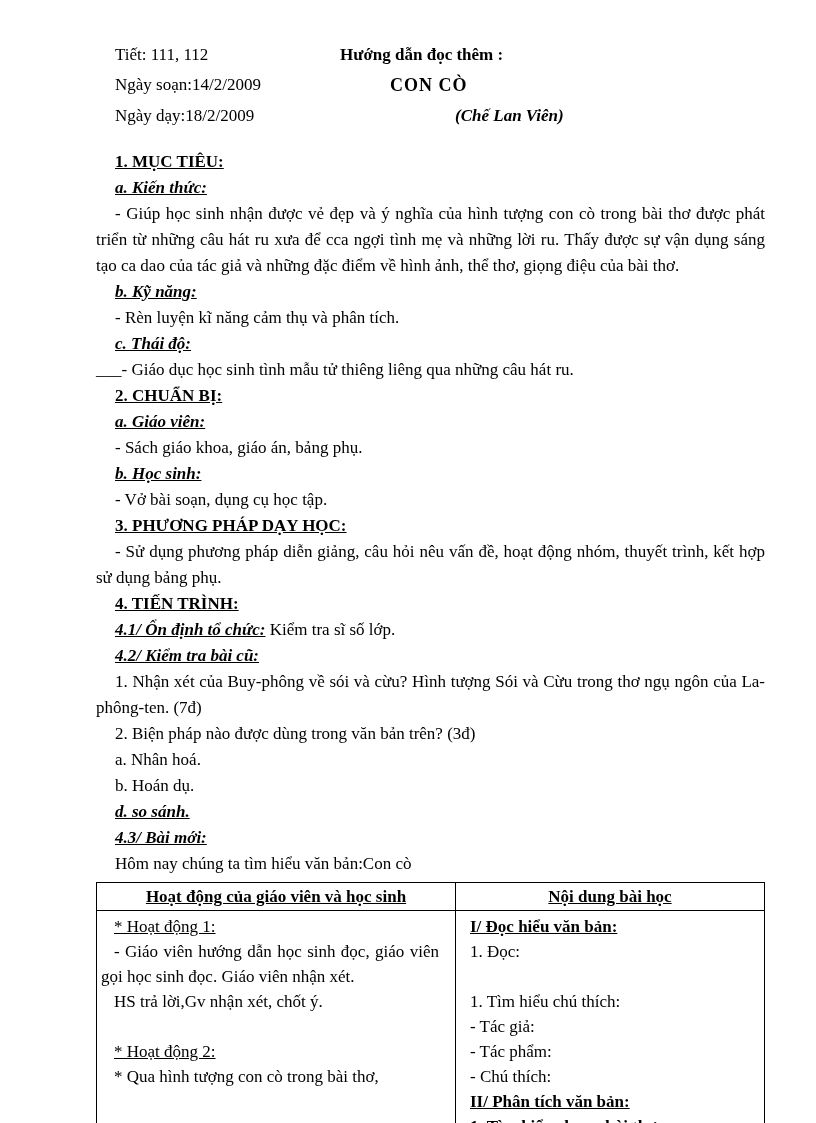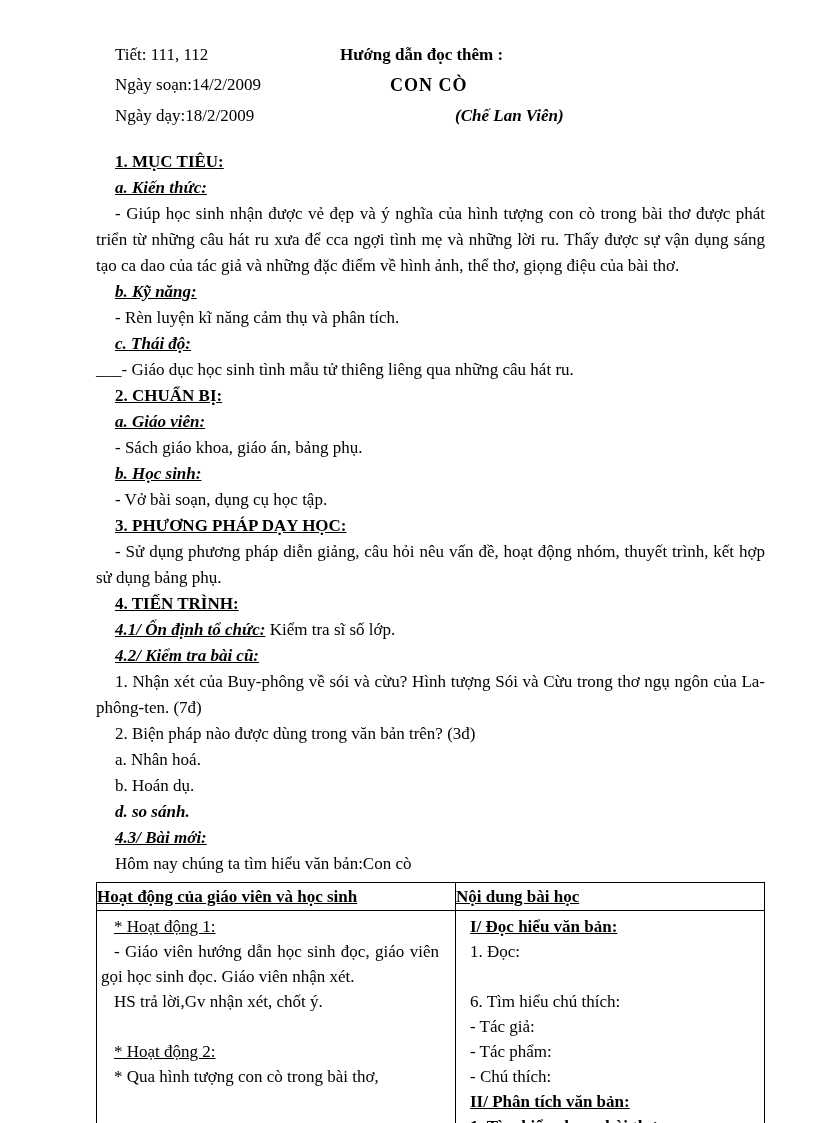--- a/index.html
+++ b/index.html
@@ -8,41 +8,41 @@
   .page {
     width:816px; height:1123px; background:#fff; color:#000000;
     font-family:"Liberation Serif","DejaVu Serif",serif;
     font-size:17px; padding:40px 51px 16px 96px; overflow:hidden;
   }
   
   .h-row { display:flex; line-height:30px; }
   .h-left { width:244px; padding-left:19px; flex:0 0 244px; }
   .h-right { flex:1; }
   .bold { font-weight:bold; }
-  .bi { font-weight:bold; font-style:italic; }
+  .bi { font-weight:bold; font-style:italic;text-decoration:underline; }
   .u { text-decoration:underline; }
   .doc-title { font-weight:bold; font-size:18px; letter-spacing:1px; margin-left:50px; }
   .author { font-weight:bold; font-style:italic; margin-left:115px; }
   .header { margin-bottom:18px; }
   
   .line { line-height:26px; min-height:26px; }
   .indent { padding-left:19px; }
   .para { line-height:26px; text-align:justify; text-indent:19px; }
   
   .options-row { display:flex; padding-left:19px;flex-direction:column; }
   .opt-a { width:175px; }
   .opt-b { width:165px; }
   .opt-c { width:175px; }
   
   .lesson-table {
     display:grid; grid-template-columns:359px 1fr;
     border:1px solid #000; margin-top:5px;
   }
   .t-head {
-    text-align:left; line-height:27px; border-bottom:1px solid #000;
+    text-align:center; line-height:27px; border-bottom:1px solid #000;
   }
   .t-left-col { border-right:1px solid #000; }
   .t-body { padding:3px 16px 6px 4px; }
   .tline { line-height:25px; min-height:25px; }
   .ind13 { padding-left:13px; }
   .tpara { line-height:25px; text-align:justify; text-indent:13px; }
   .spacer { line-height:25px; min-height:25px; }
   .t-right-pad { padding-left:14px; }
 </style>
 </head>
@@ -143,21 +143,21 @@
       </div>
       <div class="tline ind13">* Qua hình tượng con cò trong bài thơ,</div>
     </div>
 
     <div class="t-body t-right-pad">
       <div class="tline">
         <span class="bold u">I/ Đọc hiểu văn bản:</span>
       </div>
       <div class="tline">1. Đọc:</div>
       <div class="tline spacer"></div>
-      <div class="tline">6. Tìm hiểu chú thích:</div>
+      <div class="tline">1. Tìm hiểu chú thích:</div>
       <div class="tline">- Tác giả:</div>
       <div class="tline">- Tác phẩm:</div>
       <div class="tline">- Chú thích:</div>
       <div class="tline">
         <span class="bold u">II/ Phân tích văn bản:</span>
       </div>
       <div class="tline">
         <span class="bold u">1. Tìm hiểu chung bài thơ:</span>
       </div>
       <div class="tline">- Hình ảnh con cò ✂ có ý nghĩa biểu</div>

